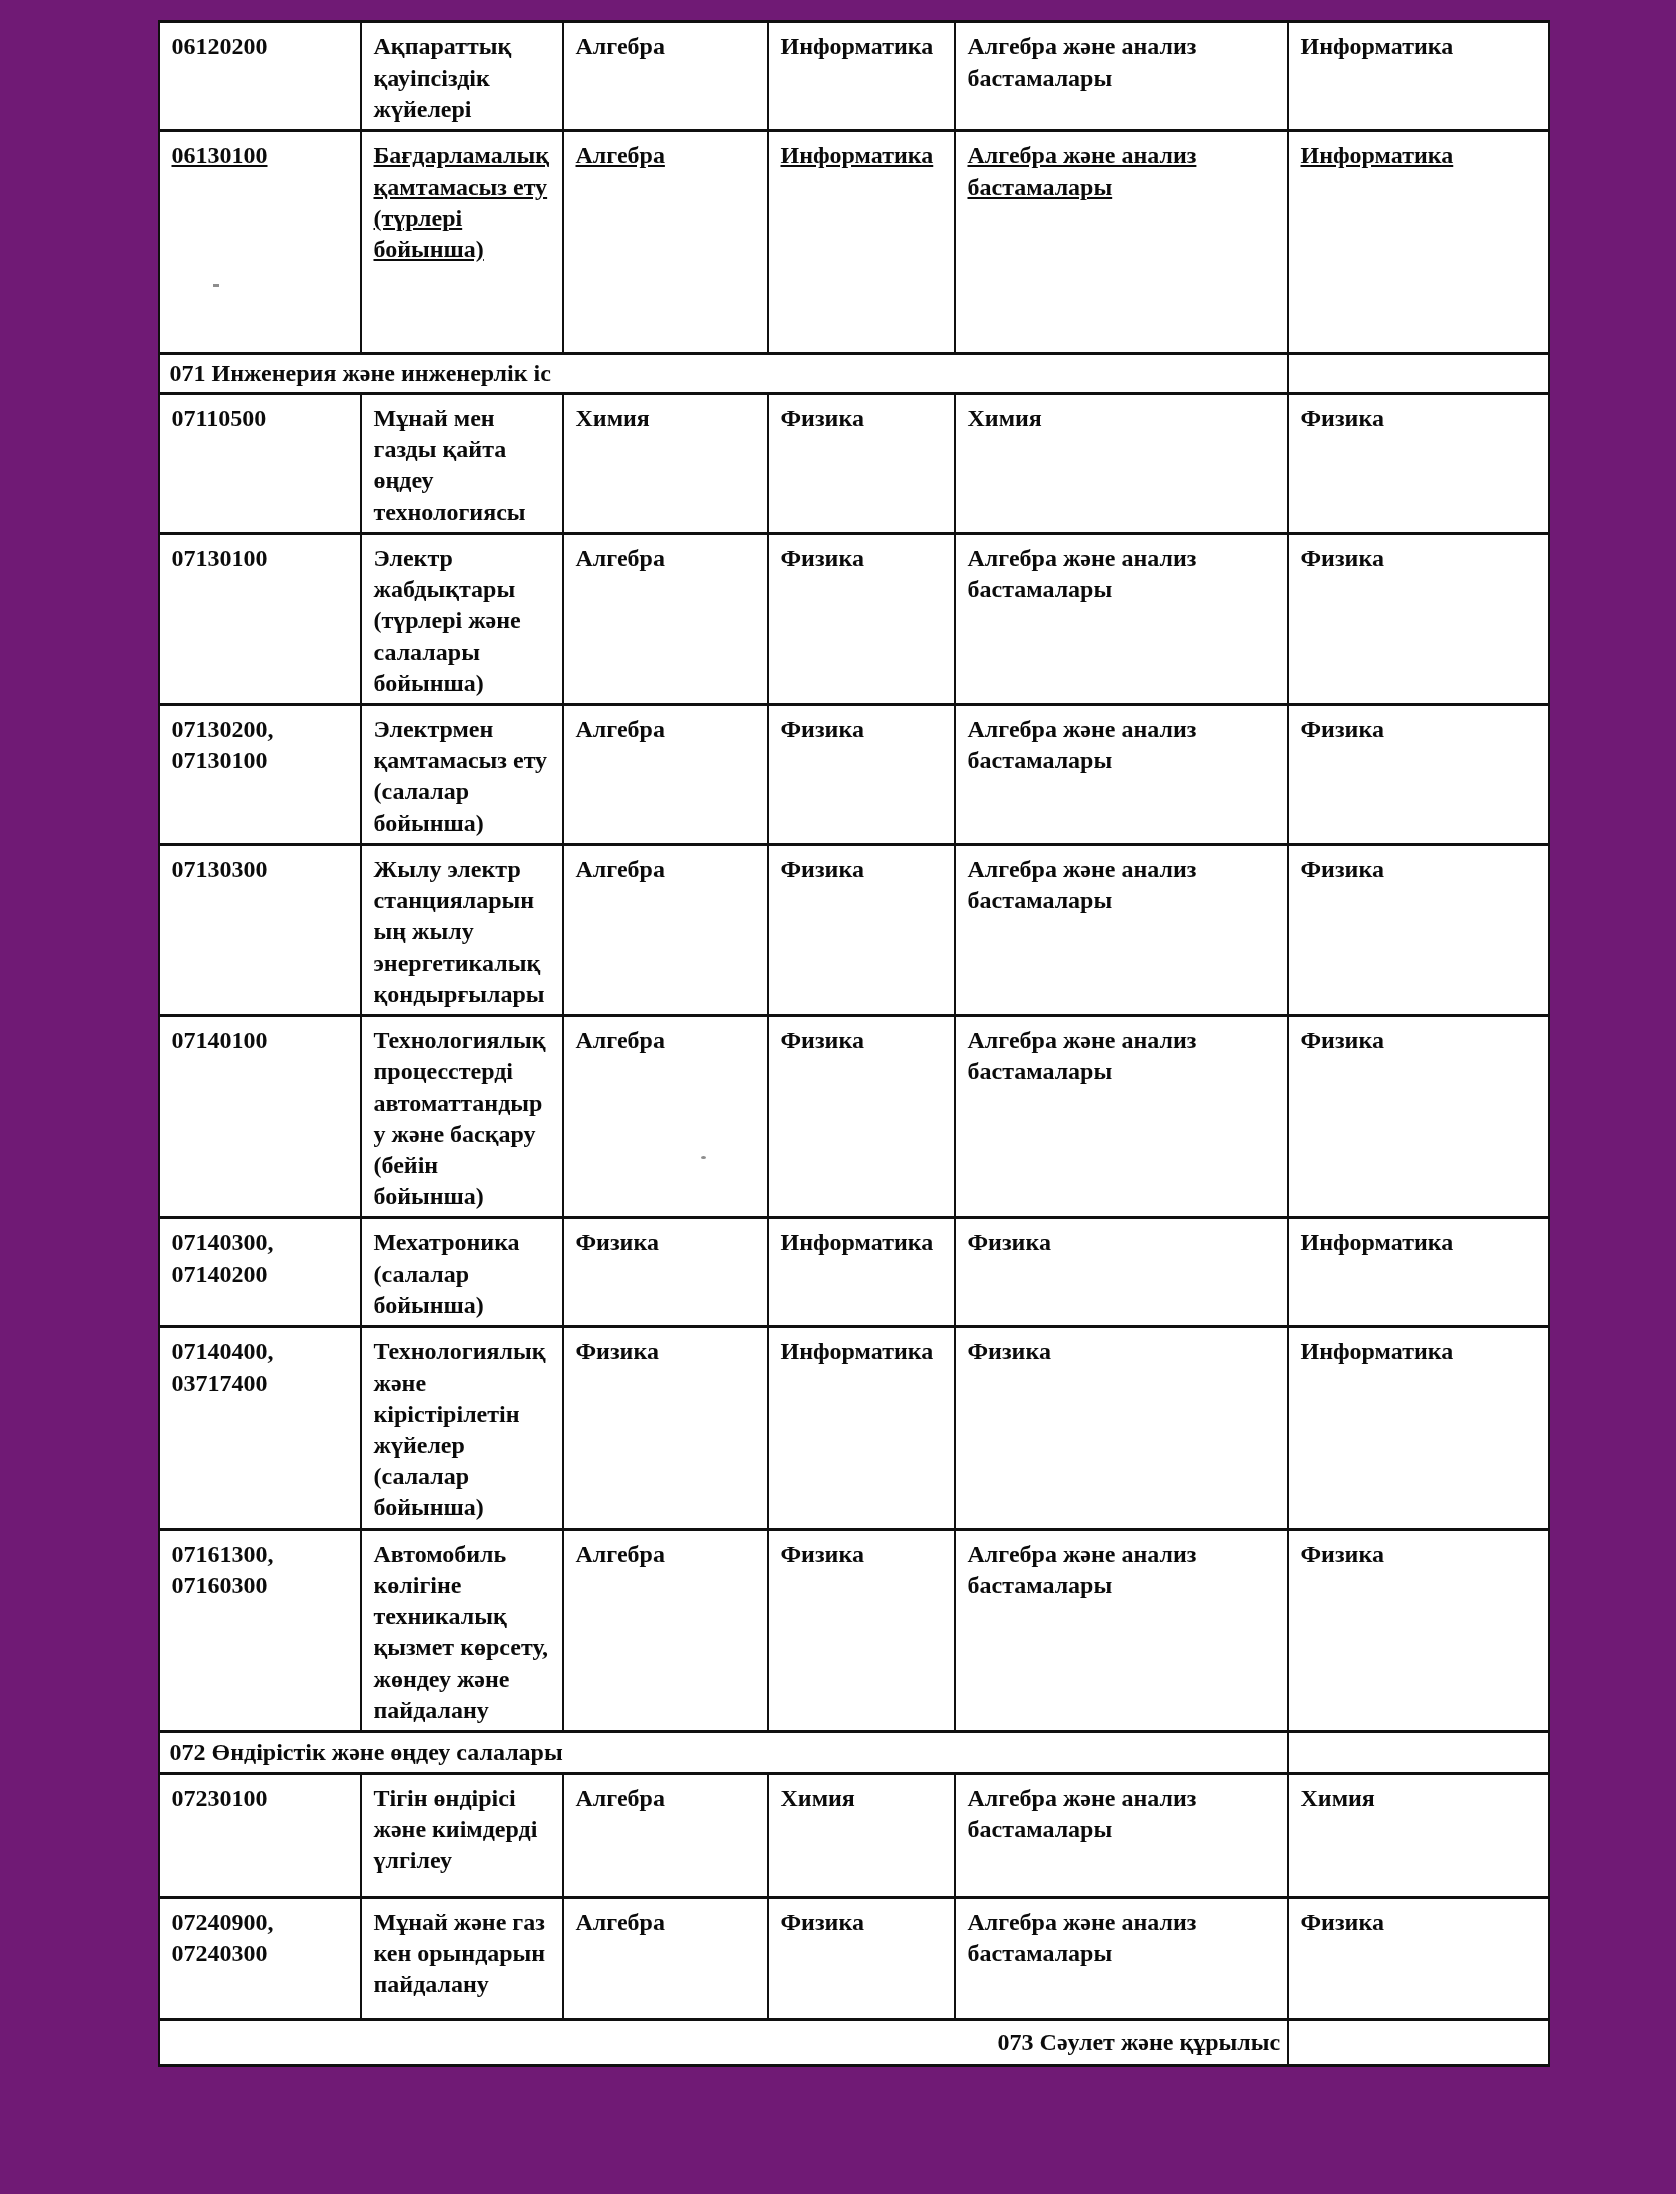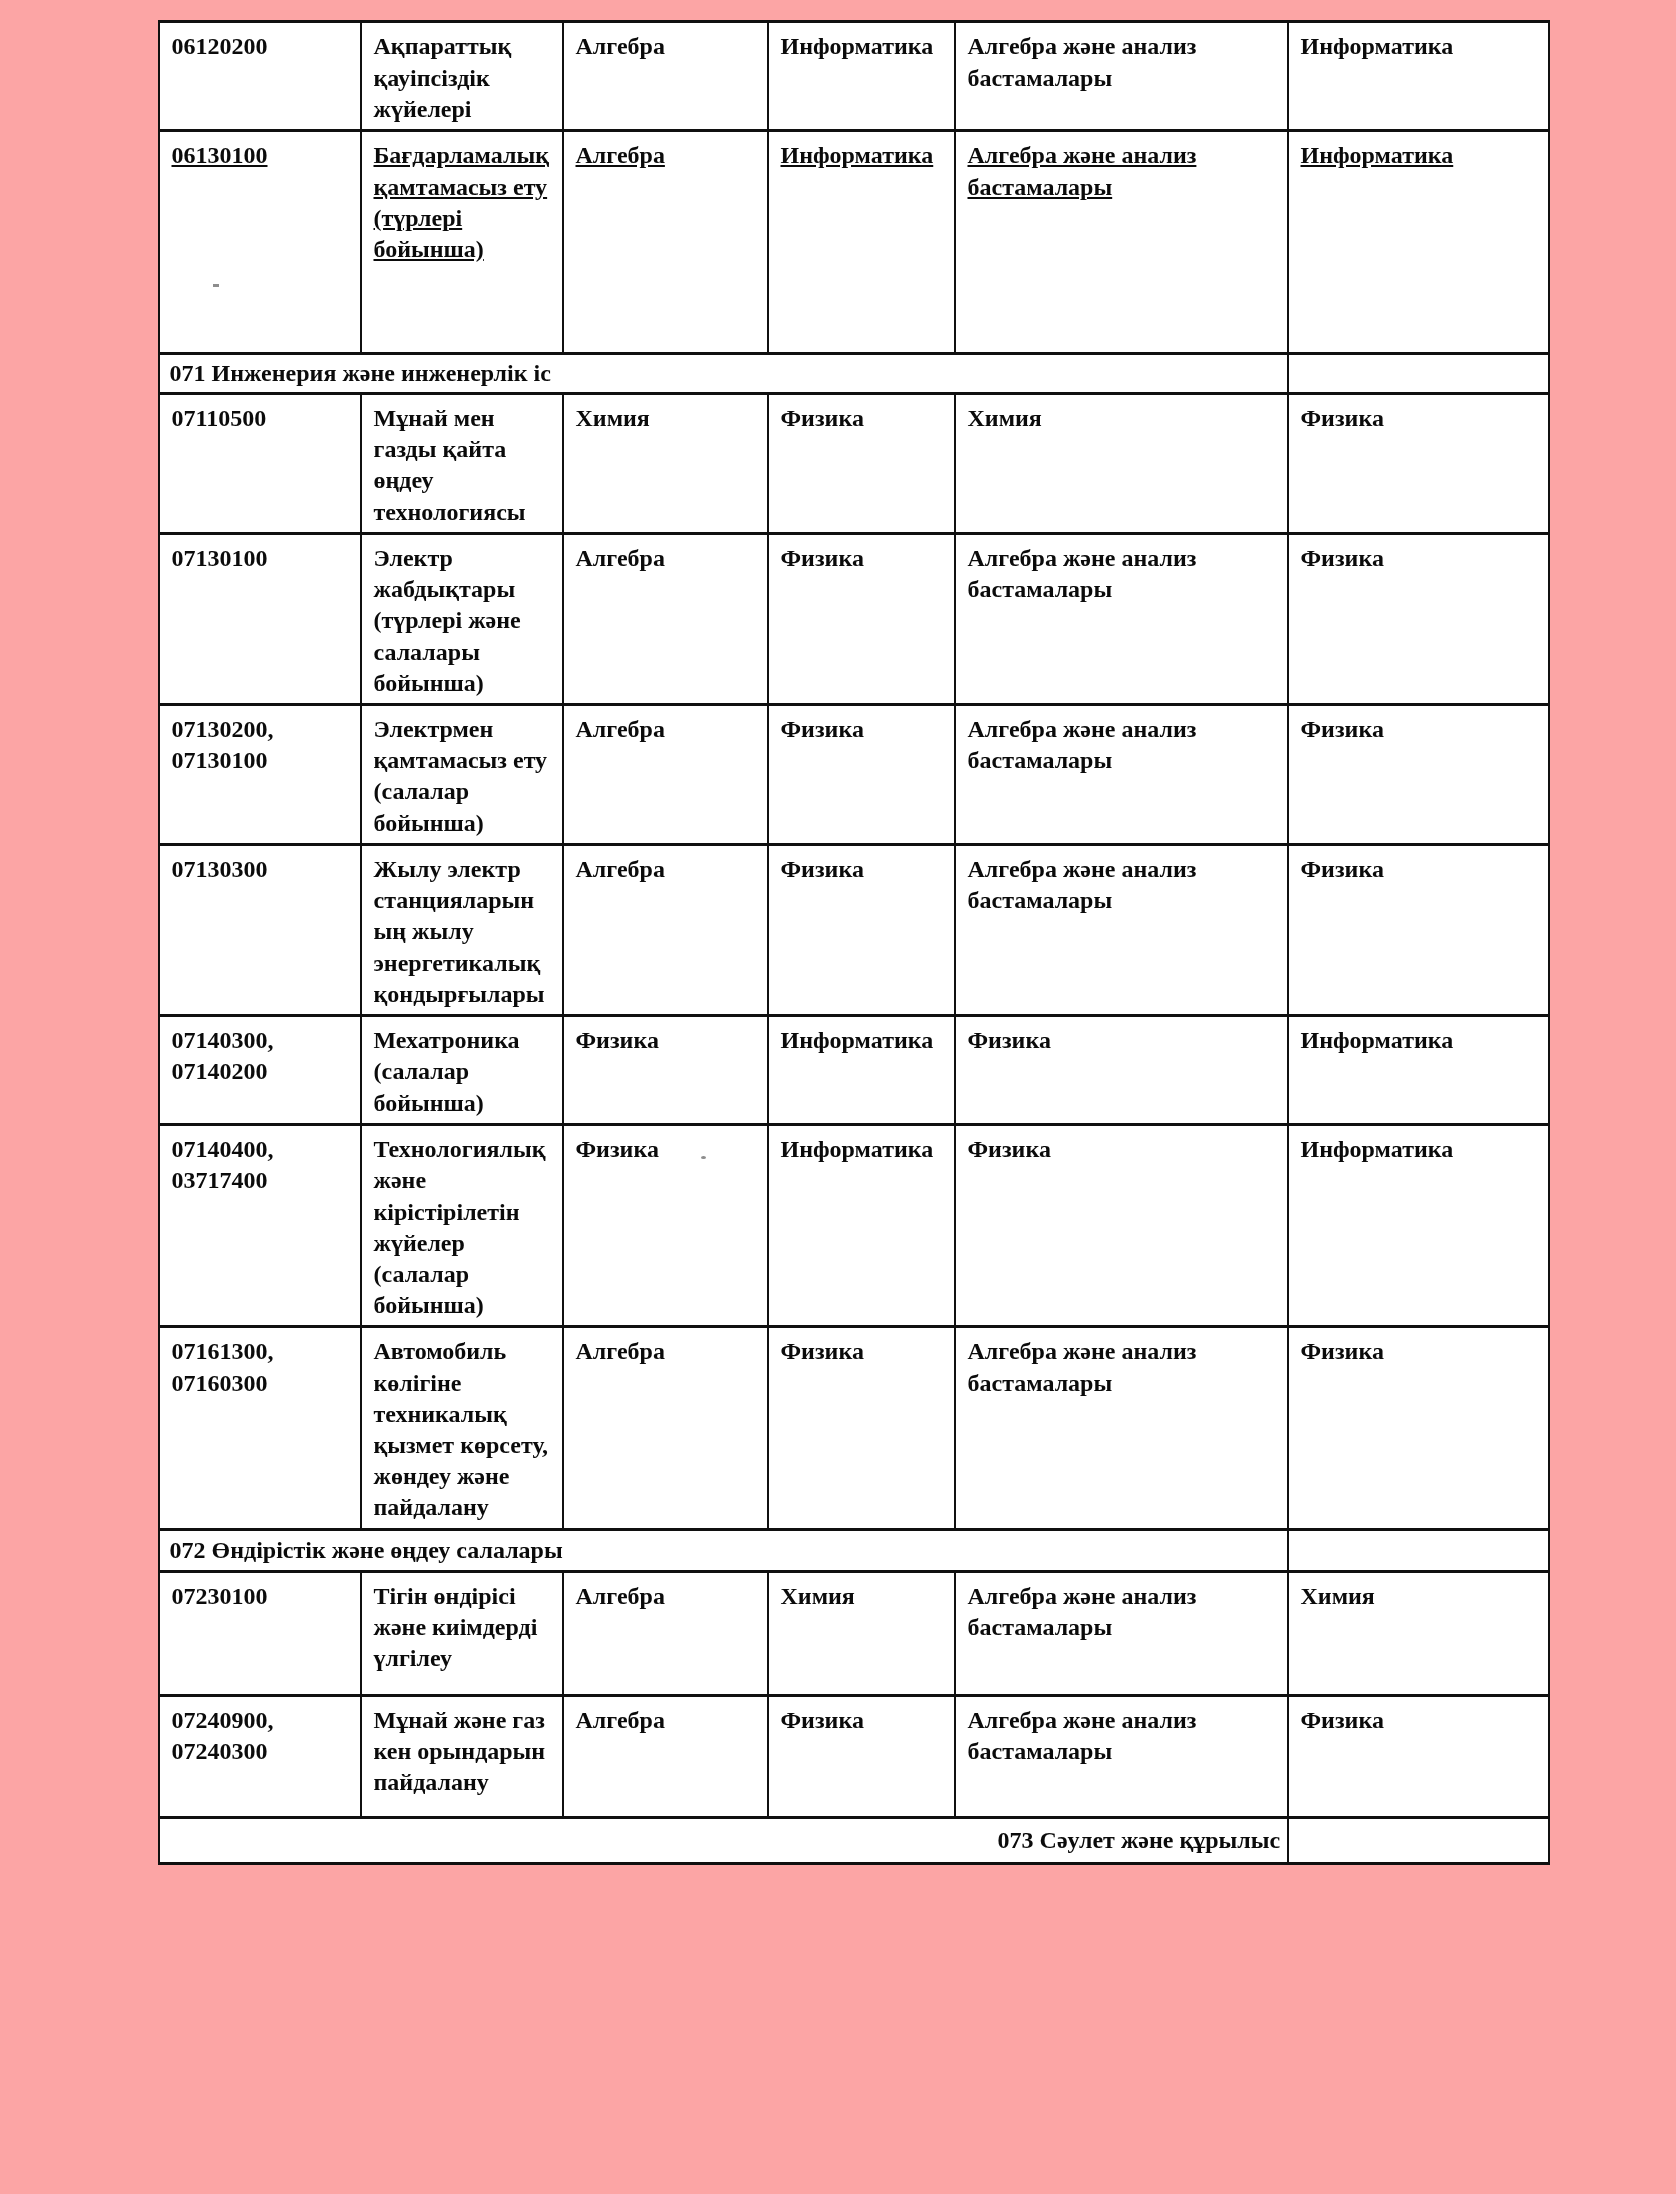--- a/index.html
+++ b/index.html
@@ -10,21 +10,21 @@
   body {
     width: 1676px;
     height: 2194px;
     position: relative;
     font-family: "Liberation Serif", serif;
     color: #0b0b0b;
   }
   .page {
     position: absolute;
     inset: 0;
-    background: #fca5a5;
+    background: #701a75;
   }
   table.subjects-table {
     position: absolute;
     left: 158px;
     top: 20.4px;
     width: 1389px;
     border-collapse: collapse;
     table-layout: fixed;
   }
   col.c1 { width: 202px; }
@@ -138,20 +138,28 @@
           <td class="subject-cell">Физика</td>
         </tr>
         <tr class="row-6">
           <td class="code-cell">07130300</td>
           <td class="name-cell">Жылу электр станцияларының жылу энергетикалық қондырғылары</td>
           <td class="subject-cell">Алгебра</td>
           <td class="subject-cell">Физика</td>
           <td class="subject-cell">Алгебра және анализ бастамалары</td>
           <td class="subject-cell">Физика</td>
         </tr>
+        <tr class="row-7">
+          <td class="code-cell">07140100</td>
+          <td class="name-cell">Технологиялық процесстерді автоматтандыру және басқару (бейін бойынша)</td>
+          <td class="subject-cell">Алгебра</td>
+          <td class="subject-cell">Физика</td>
+          <td class="subject-cell">Алгебра және анализ бастамалары</td>
+          <td class="subject-cell">Физика</td>
+        </tr>
         <tr class="row-8">
           <td class="code-cell">07140300, 07140200</td>
           <td class="name-cell">Мехатроника (салалар бойынша)</td>
           <td class="subject-cell">Физика</td>
           <td class="subject-cell">Информатика</td>
           <td class="subject-cell">Физика</td>
           <td class="subject-cell">Информатика</td>
         </tr>
         <tr class="row-9">
           <td class="code-cell">07140400, 03717400</td>

